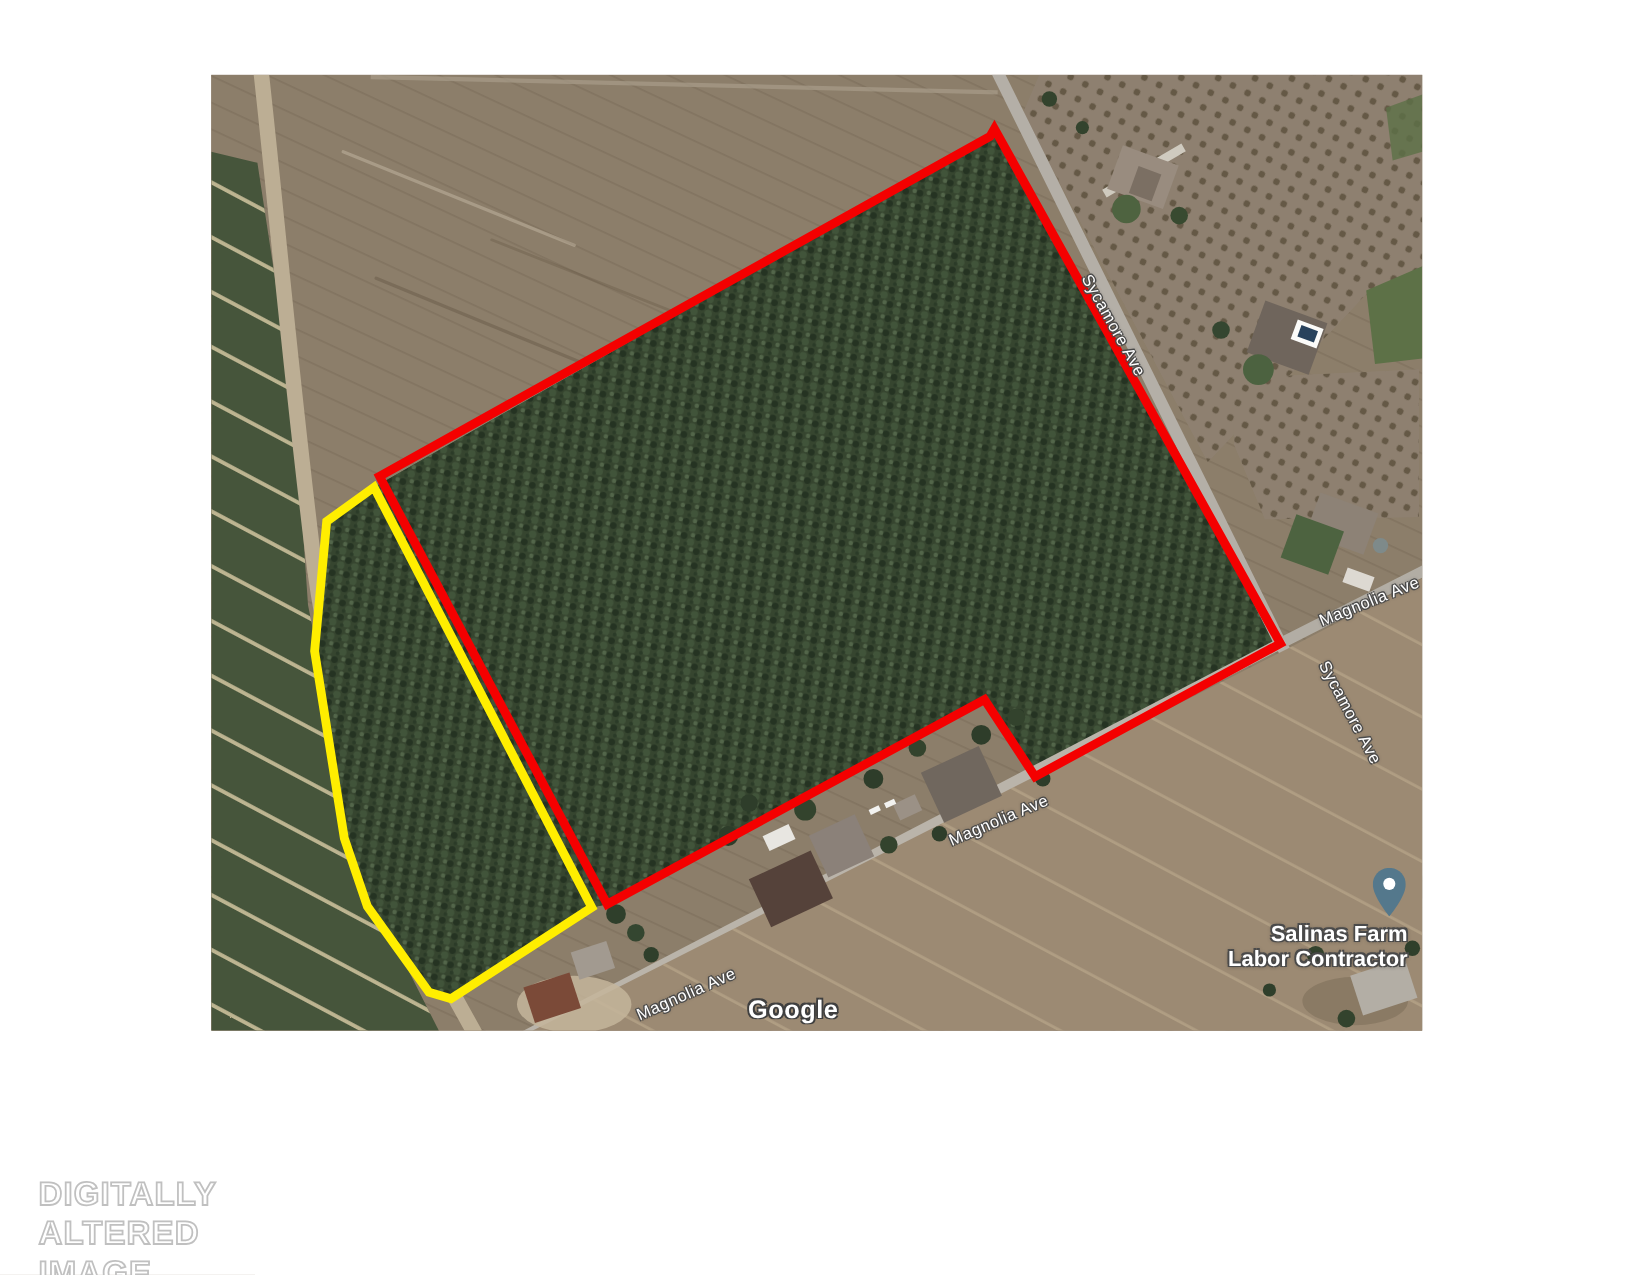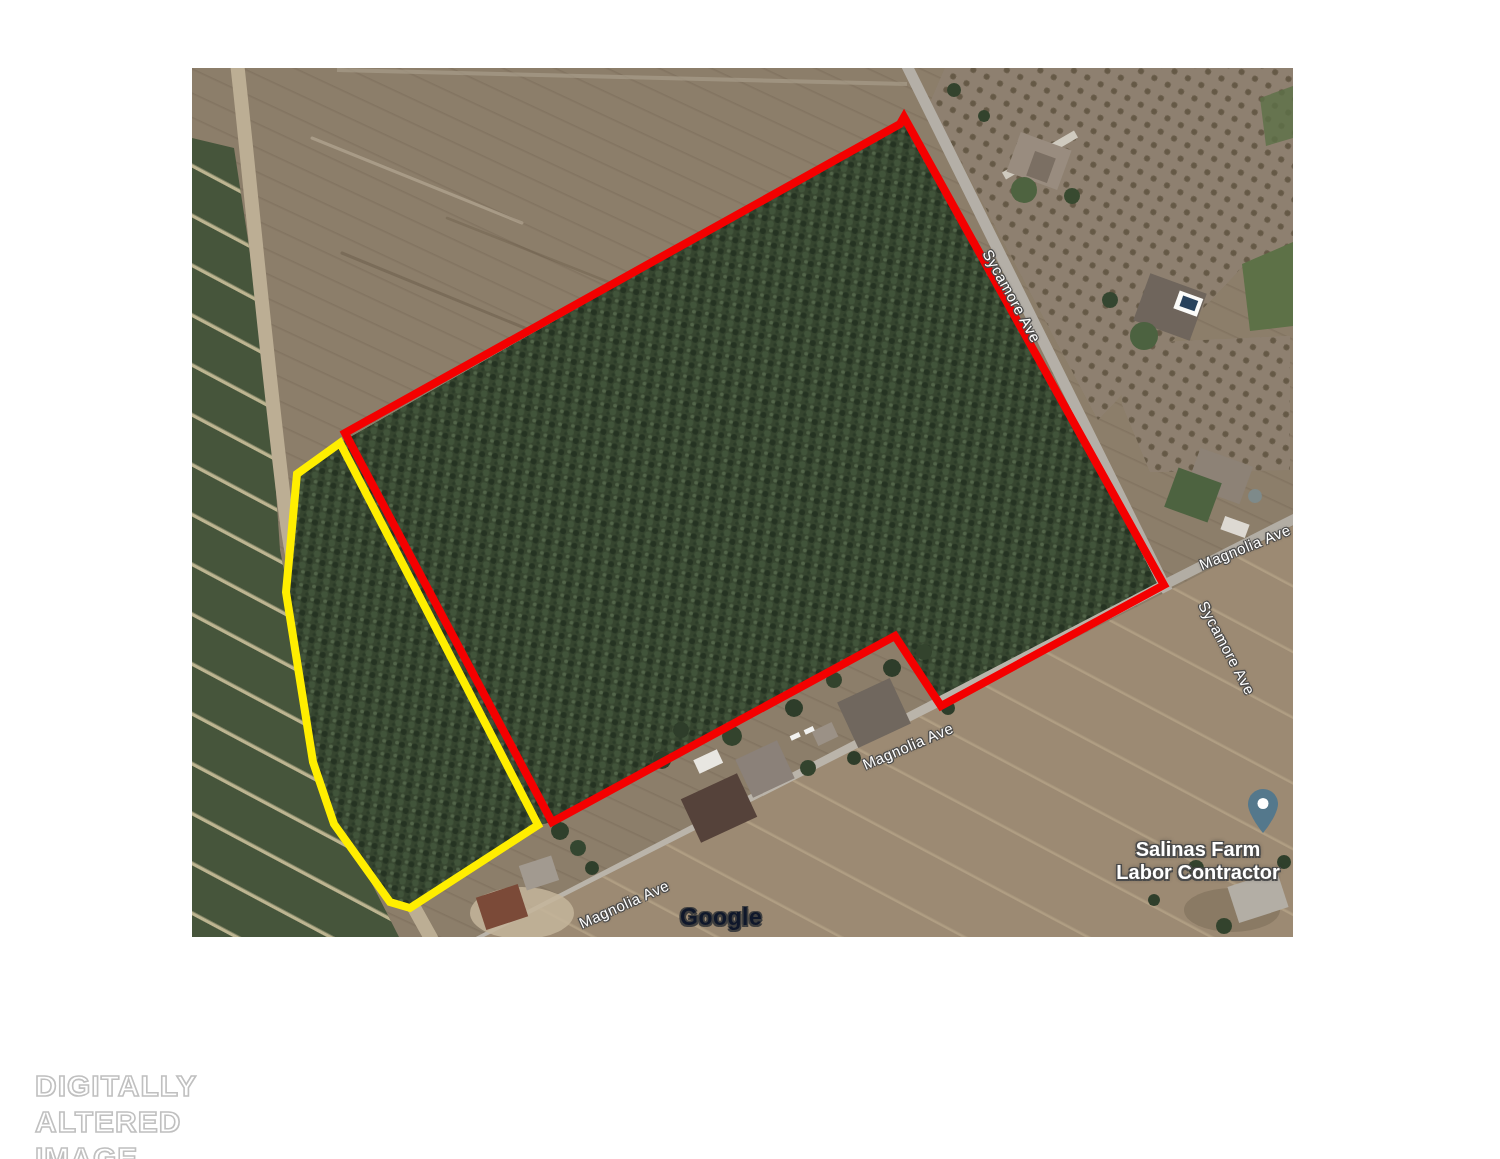--- a/index.html
+++ b/index.html
@@ -16,21 +16,21 @@
     position:absolute;color:#fff;font-size:15px;font-weight:500;letter-spacing:.6px;
     white-space:nowrap;transform:translate(-50%,-50%);
     text-shadow:-1px -1px 0 #4a4a4a,1px -1px 0 #4a4a4a,-1px 1px 0 #4a4a4a,1px 1px 0 #4a4a4a,0 0 3px #3a3a3a;
   }
   .place-label{
     position:absolute;color:#fff;font-size:20px;font-weight:700;text-align:center;line-height:1.15;
     white-space:nowrap;transform:translate(-50%,0);
     text-shadow:-1.5px -1.5px 0 #4a4a4a,1.5px -1.5px 0 #4a4a4a,-1.5px 1.5px 0 #4a4a4a,1.5px 1.5px 0 #4a4a4a,0 0 4px #333;
   }
   .watermark{
-    position:absolute;color:#0f172a;font-size:23px;font-weight:700;letter-spacing:.5px;
+    position:absolute;color:#ffffff;font-size:23px;font-weight:700;letter-spacing:.5px;
     text-shadow:-1.5px -1.5px 0 #3f3f3f,1.5px -1.5px 0 #3f3f3f,-1.5px 1.5px 0 #3f3f3f,1.5px 1.5px 0 #3f3f3f;
   }
   .pin{position:absolute;width:30px;height:44px;}
   .disclaimer{
     position:absolute;left:35px;top:1068px;font-size:30px;font-weight:700;
     letter-spacing:1px;line-height:36px;color:#ffffff;
     -webkit-text-stroke:1.6px #c0c0c0;
   }
 </style>
 </head>
@@ -177,21 +177,21 @@
   <span class="street-label" style="left:820px;top:228px;transform:translate(-50%,-50%) rotate(61deg);">Sycamore Ave</span>
   <span class="street-label" style="left:1053px;top:479px;transform:translate(-50%,-50%) rotate(-22deg);">Magnolia Ave</span>
   <span class="street-label" style="left:1035px;top:580px;transform:translate(-50%,-50%) rotate(62deg);">Sycamore Ave</span>
   <span class="street-label" style="left:716px;top:678px;transform:translate(-50%,-50%) rotate(-23deg);">Magnolia Ave</span>
   <span class="street-label" style="left:432px;top:836px;transform:translate(-50%,-50%) rotate(-24deg);">Magnolia Ave</span>
 
   <svg class="pin" style="left:1056px;top:721px;" viewBox="0 0 30 44">
     <path d="M15 0C6.7 0 0 6.7 0 15c0 11 15 29 15 29s15-18 15-29C30 6.7 23.3 0 15 0z" fill="#54788c"></path>
     <circle cx="15" cy="14.5" r="5.5" fill="#ffffff"></circle>
   </svg>
-  <div class="place-label" style="left:1006px;top:770px;">
+  <div class="place-label" style="left:1006px;top:770px;text-align:right;">
     <div>Salinas Farm</div>
     <div>Labor Contractor</div>
   </div>
 
   <span class="watermark" style="left:488px;top:836px;">Google</span>
 </div>
 
 <div class="disclaimer">
   <div>DIGITALLY</div>
   <div>ALTERED</div>

